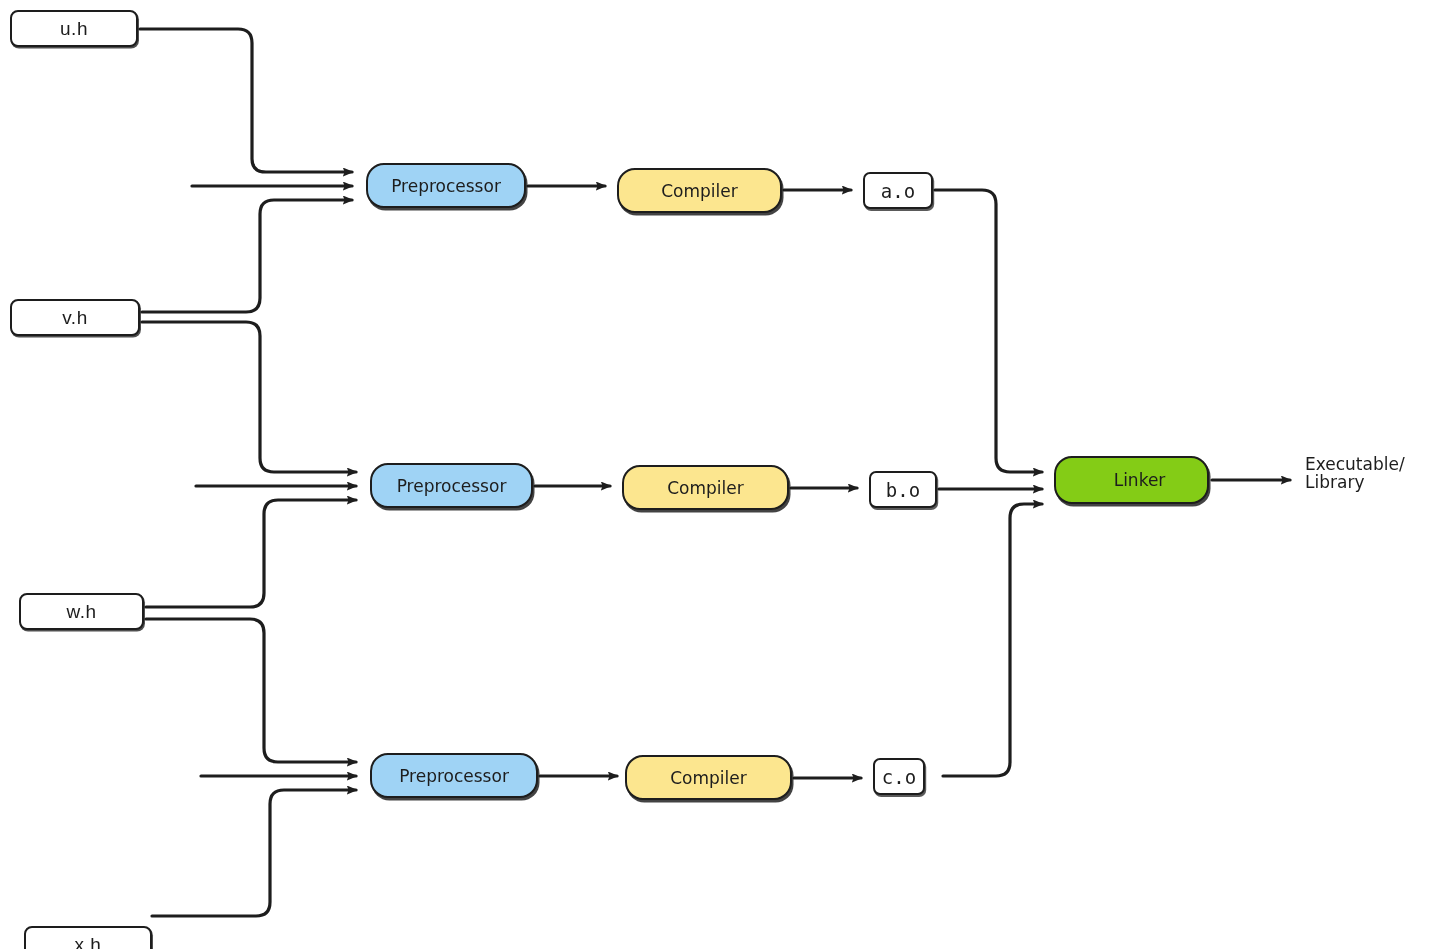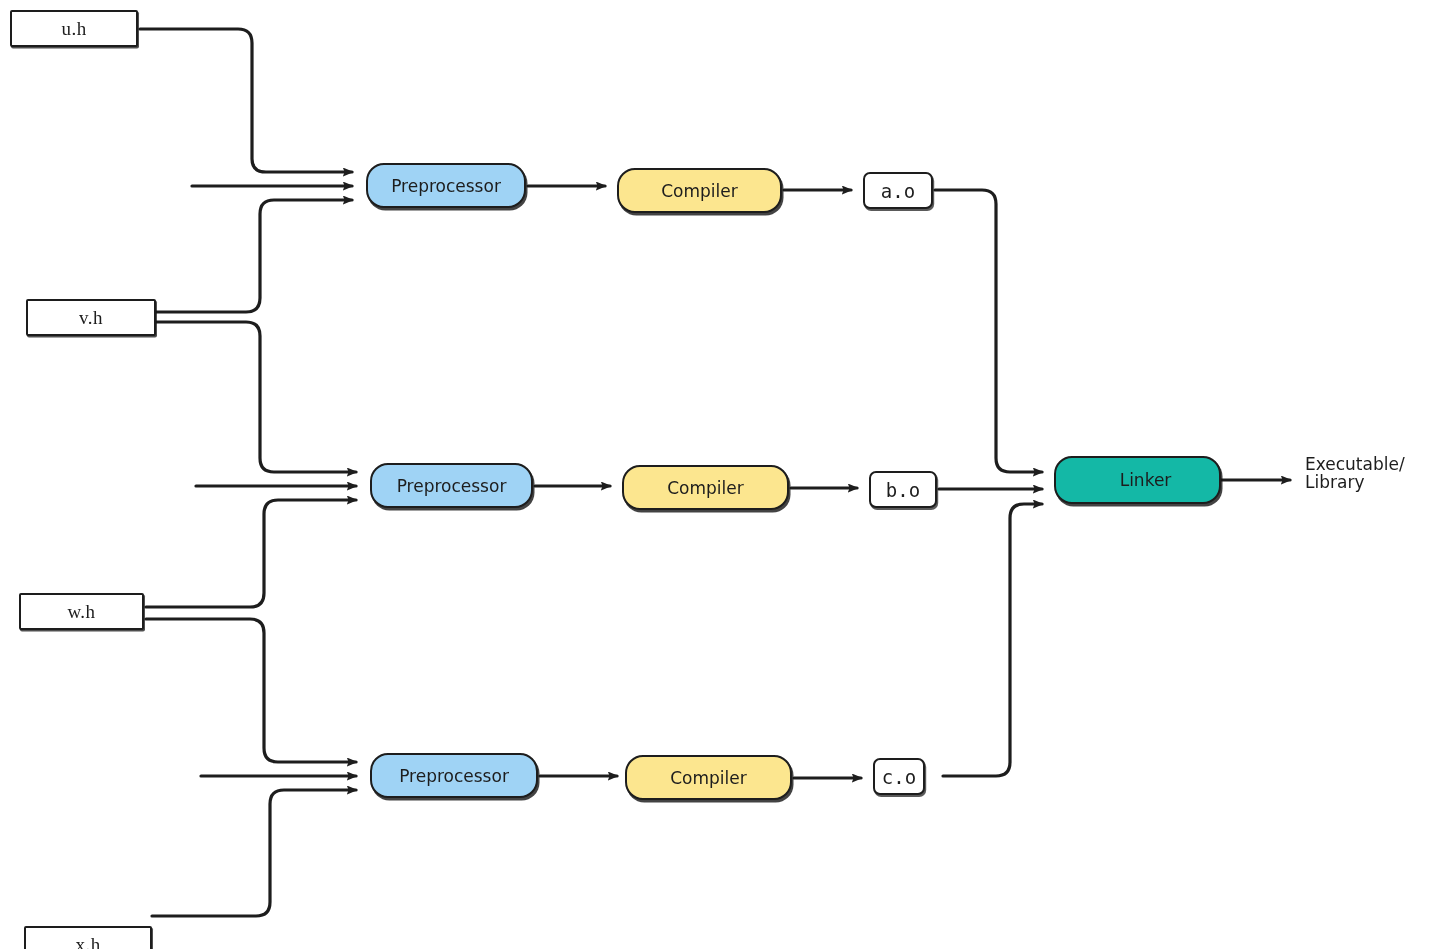--- a/index.html
+++ b/index.html
@@ -25,25 +25,25 @@
     height: 949px;
     pointer-events: none;
   }
 
   
   .hdr-box {
     position: absolute;
     box-sizing: border-box;
     background: #ffffff;
     border: 2.5px solid #1d1d1d;
-    border-radius: 2px;
+    border-radius: 8px;
     display: flex;
     align-items: center;
     justify-content: center;
-    font-family: Liberation Serif, serif;
+    font-family: Liberation Sans, sans-serif;
     font-size: 19px;
     color: #1d1d1d;
     letter-spacing: 0.5px;
     box-shadow: 1px 1.5px 0 rgba(20,20,20,0.75);
   }
 
   
   .src-card { position: absolute; }
   .src-tab {
     position: absolute;
@@ -168,21 +168,21 @@
       <path d="M943,776 H996 Q1010,776 1010,762 V518 Q1010,504 1024,504 H1042"></path>
 
       <path d="M1212,480 H1290"></path>
     </g>
   </svg>
 
   <div class="hdr-box" style="left:10px; top:10px; width:128px; height:37px;">
     <span>u.h</span>
   </div>
 
-  <div class="hdr-box" style="left:10px; top:299px; width:130px; height:37px;margin-left:16px;">
+  <div class="hdr-box" style="left:10px; top:299px; width:130px; height:37px;">
     <span>v.h</span>
   </div>
 
   <div class="hdr-box" style="left:19px; top:593px; width:125px; height:37px;">
     <span>w.h</span>
   </div>
 
   <div class="hdr-box" style="left:24px; top:926px; width:128px; height:37px;justify-content:center;">
     <span>x.h</span>
   </div>
@@ -213,20 +213,20 @@
   <div class="proc" style="left:370px; top:753px; width:168px; height:45px; background:#9fd3f5;">
     <span>Preprocessor</span>
   </div>
   <div class="proc" style="left:625px; top:755px; width:167px; height:45px; background:#fce68f;">
     <span>Compiler</span>
   </div>
   <div class="obj-box" style="left:873px; top:758px; width:52px; height:37px;">
     <span>c.o</span>
   </div>
 
-  <div class="proc" style="left:1054px; top:456px; width:167px; height:48px; background:#14b8a6;padding-left:16px;">
+  <div class="proc" style="left:1054px; top:456px; width:155px; height:48px; background:#84cc16;padding-left:16px;">
     <span>Linker</span>
   </div>
 
   <div class="out-label" style="left:1305px; top:455px;">Executable/
 Library</div>
 
 </div>
 
 </body></html>

